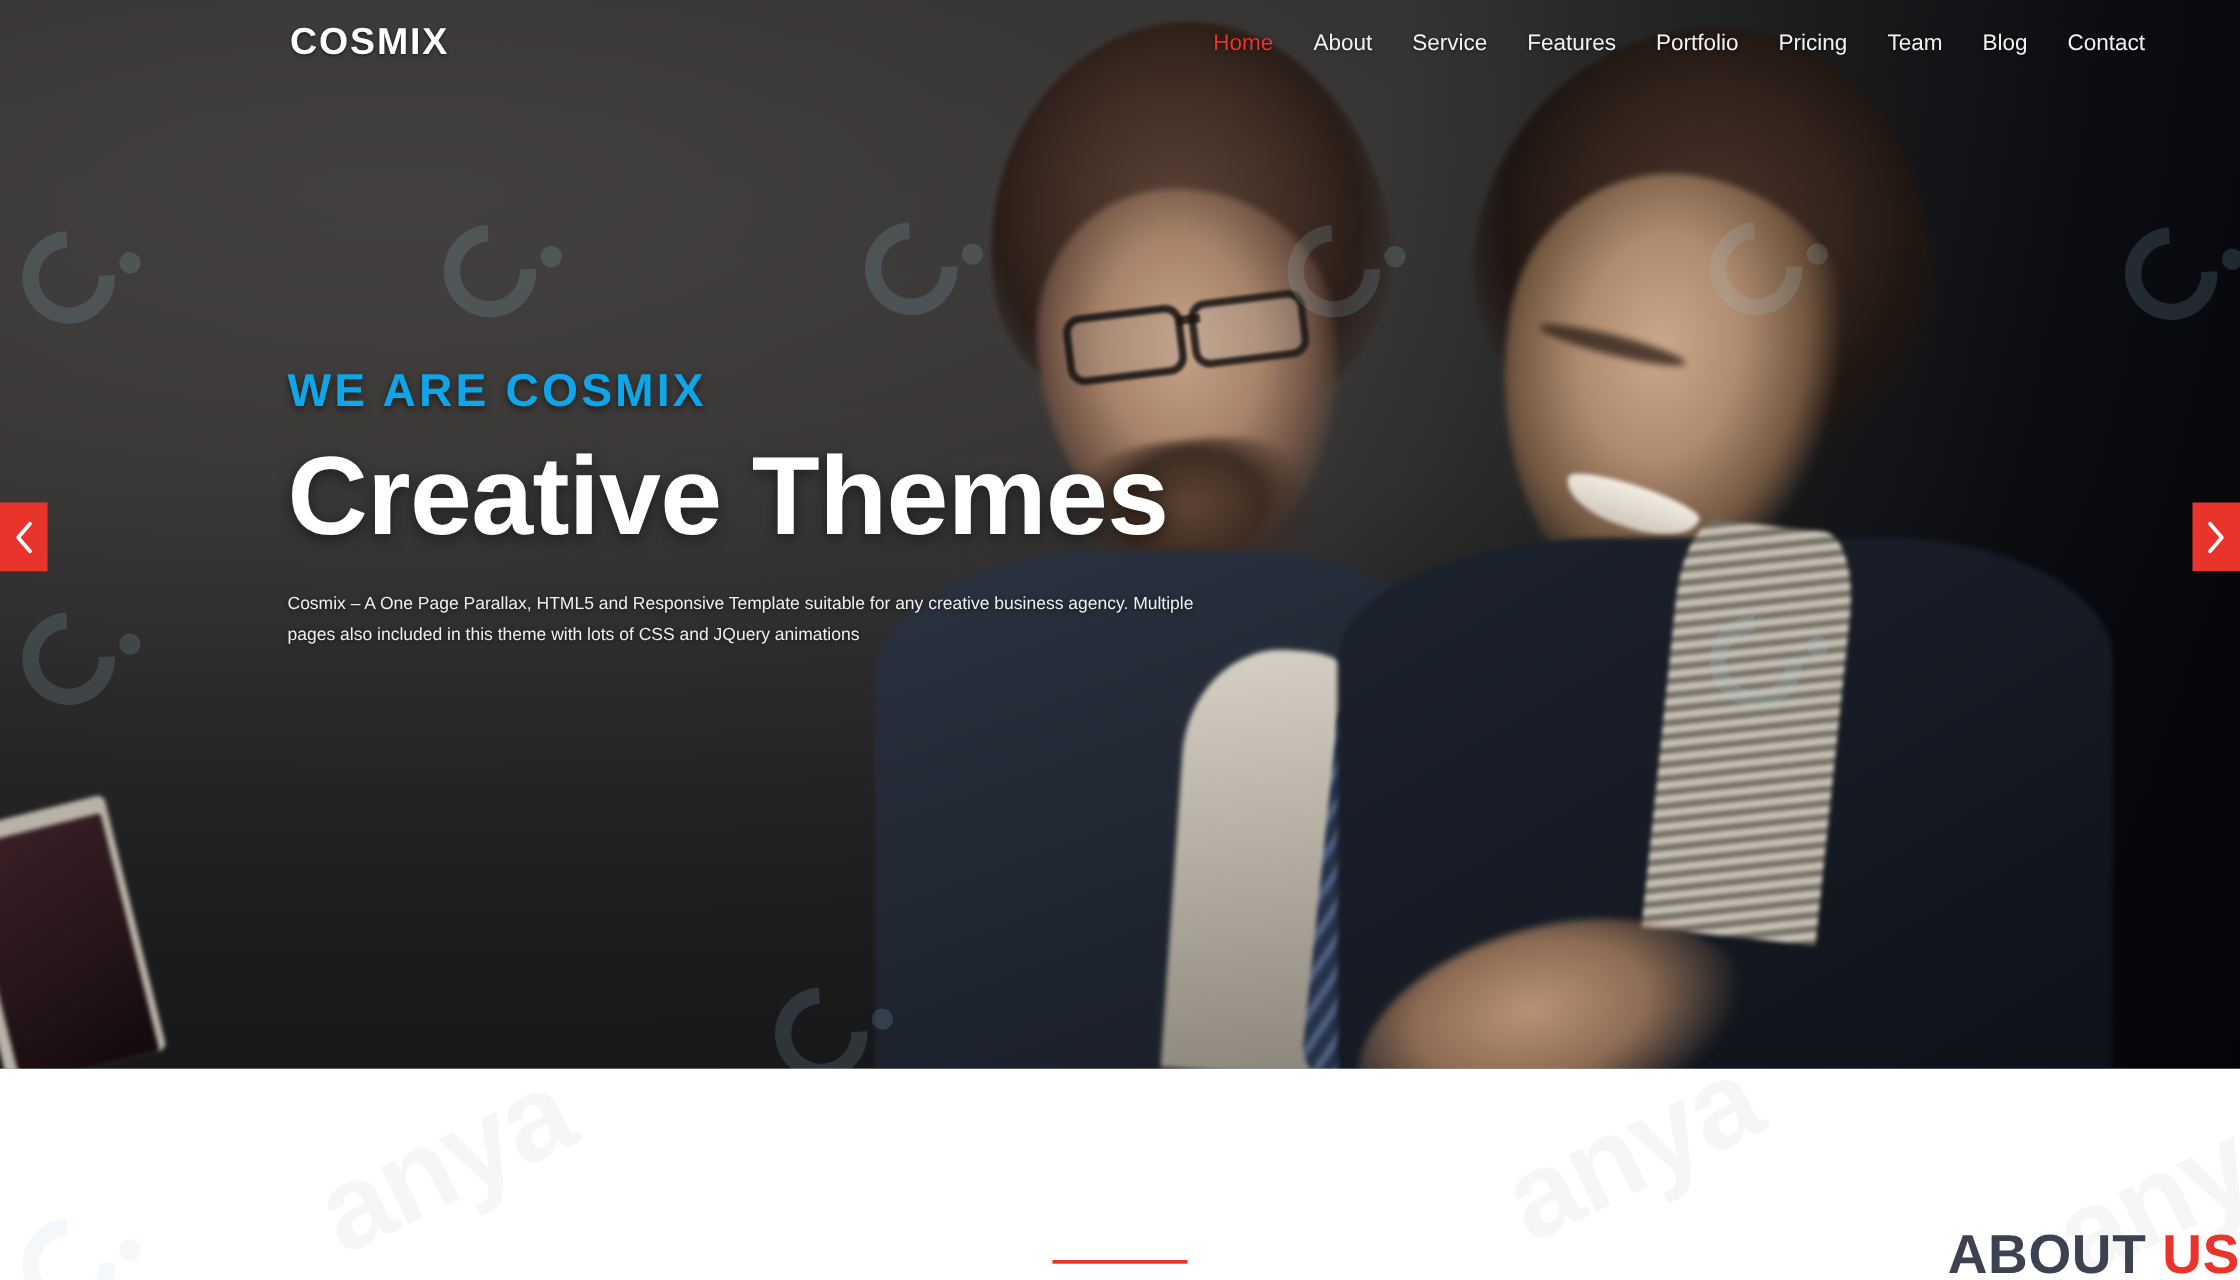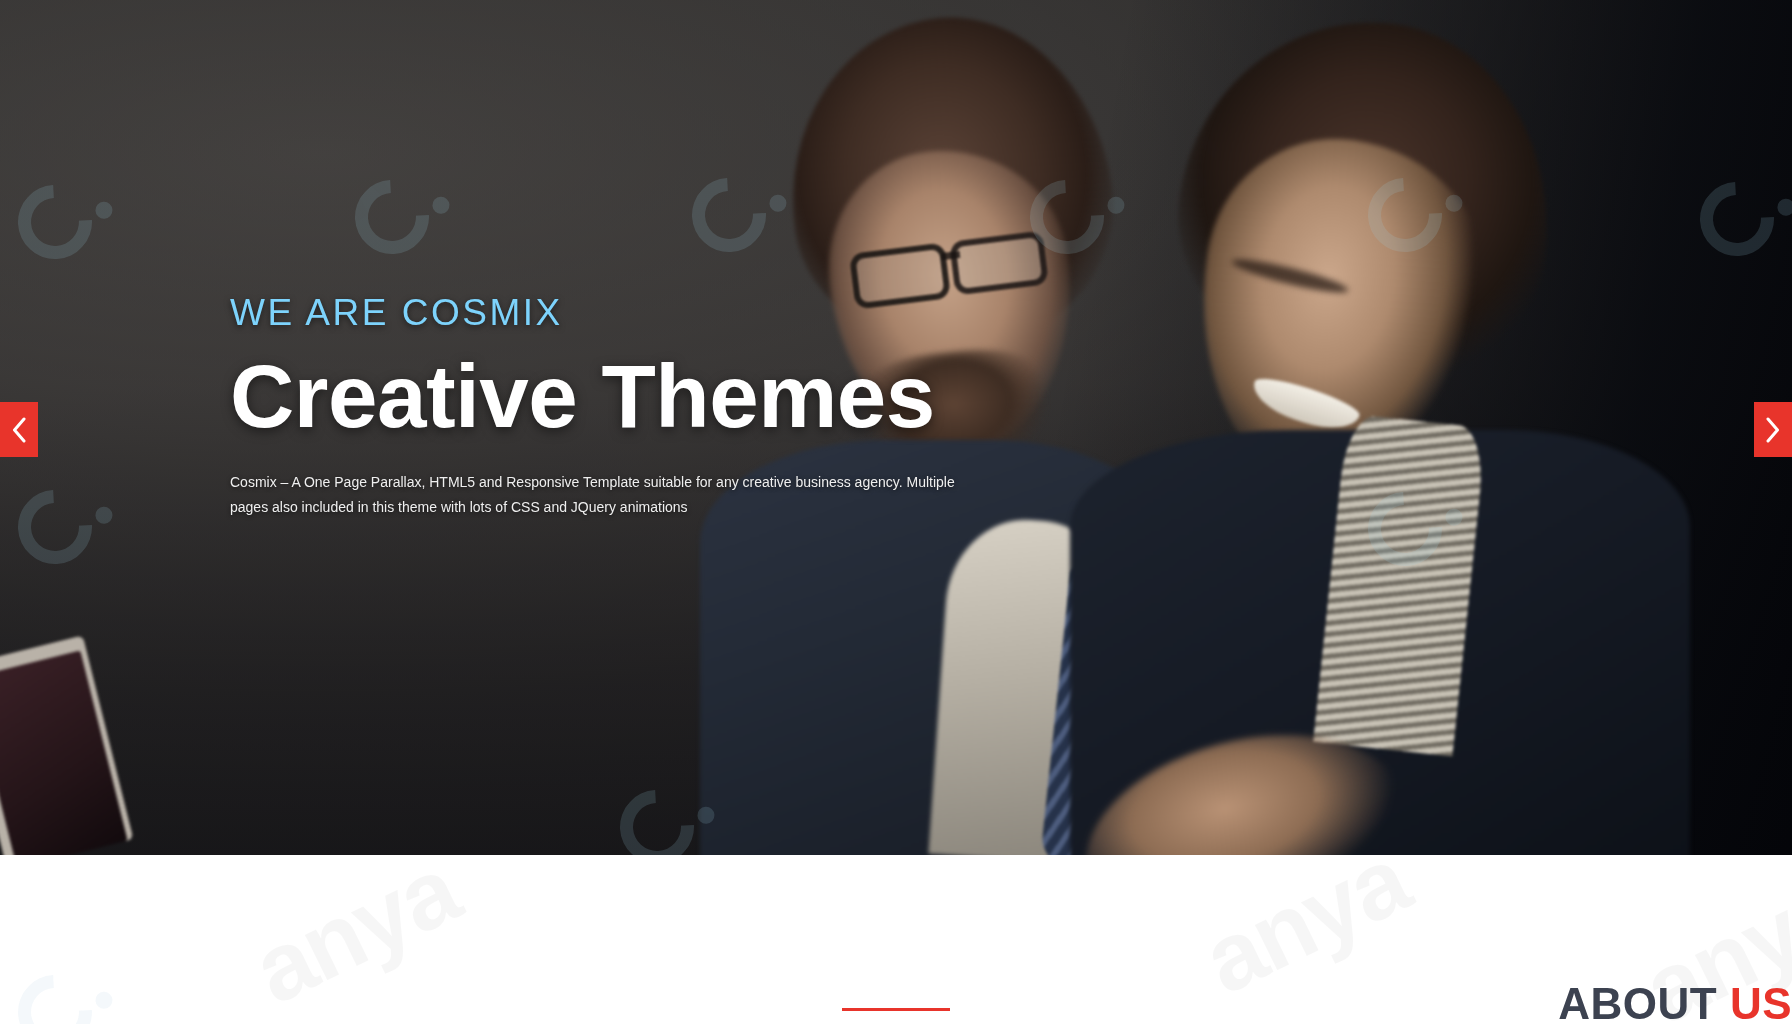--- a/index.html
+++ b/index.html
@@ -252,23 +252,23 @@
   .menu a.active{ color:#e8342b; }
 
   
   .hero-copy{
     position:absolute;
     left:230px; top:292px;
     z-index:20;
     max-width:770px;
   }
   .hero-sub{
-    color:#7dd3fc;
+    color:#0ea5e9;
     font-size:37px;
-    font-weight:400;
+    font-weight:700;
     letter-spacing:2.5px;
     text-shadow:0 2px 6px rgba(0,0,0,.55);
     margin-bottom:14px;
   }
   .hero-title{
     color:#fff;
     font-size:89px;
     font-weight:700;
     letter-spacing:-.5px;
     line-height:1.08;
@@ -373,20 +373,34 @@
     <div class="wm-logo" style="left:1368px;top:492px;"></div>
 
     <div class="wm-logo" style="left:620px; top:790px;"></div>
 
     <div class="wm-text dark" style="left:70px;  top:640px;">anya</div>
     <div class="wm-text dark" style="left:560px; top:620px;">anya</div>
     <div class="wm-text dark" style="left:1090px;top:100px;">anya</div>
     <div class="wm-text dark" style="left:250px; top:130px;">anya</div>
   </div>
 
+  <nav class="navbar">
+    <div class="logo">COSMIX</div>
+    <ul class="menu" id="nav-menu">
+        <li><a href="#" class="active">Home</a></li>
+        <li><a href="#" class="">About</a></li>
+        <li><a href="#" class="">Service</a></li>
+        <li><a href="#" class="">Features</a></li>
+        <li><a href="#" class="">Portfolio</a></li>
+        <li><a href="#" class="">Pricing</a></li>
+        <li><a href="#" class="">Team</a></li>
+        <li><a href="#" class="">Blog</a></li>
+        <li><a href="#" class="">Contact</a></li>
+      </ul>
+  </nav>
 
   <div class="hero-copy">
     <div class="hero-sub">WE ARE COSMIX</div>
     <h1 class="hero-title">Creative Themes</h1>
     <p class="hero-desc">Cosmix – A One Page Parallax, HTML5 and Responsive Template suitable for any creative business agency. Multiple pages also included in this theme with lots of CSS and JQuery animations</p>
   </div>
 
   <div class="slider-arrow prev">
     <span>
       <svg width="16" height="26" viewBox="0 0 16 26" fill="none">

